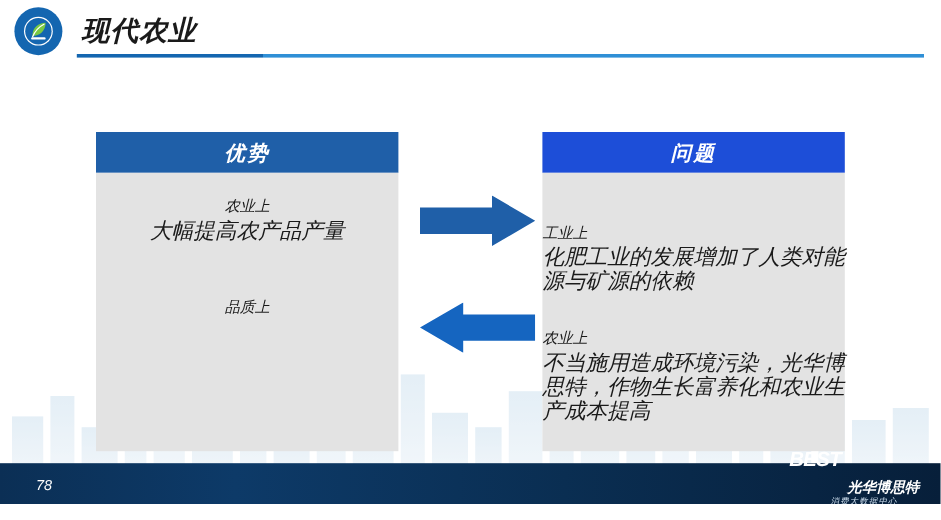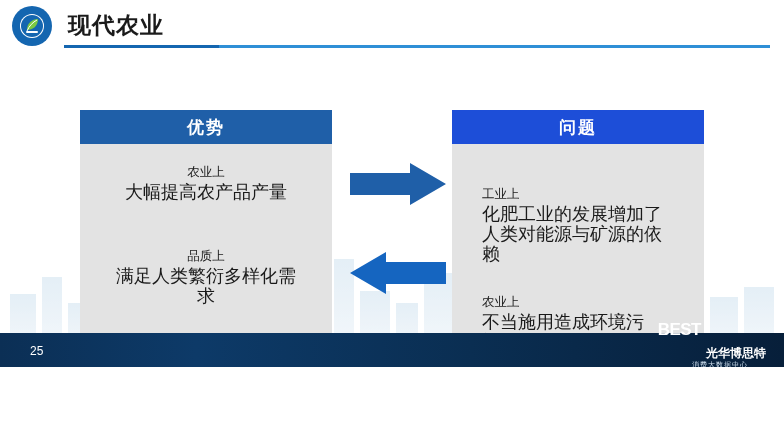--- a/index.html
+++ b/index.html
@@ -9,23 +9,24 @@
   body {
     width: 784px;
     height: 433px;
     font-family: "Liberation Sans", sans-serif;
     background: #ffffff;
     overflow: hidden;
   }
   .slide {
     position: relative;
     width: 784px;
-    height: 367px;
+    height: 420px;
     background: #ffffff;
     overflow: hidden;
+    font-style: italic;
   }
 
   
   .header {
     position: absolute;
     left: 0; top: 0;
     width: 784px; height: 52px;
     background: #ffffff;
     display: flex;
     align-items: center;
@@ -112,21 +113,21 @@
     display: flex;
     align-items: center;
     justify-content: center;
     color: #ffffff;
     font-size: 17px;
     font-weight: bold;
     letter-spacing: 2px;
   }
   .col-body {
     background: #e3e3e3;
-    padding: 18px 30px;
+    padding: 18px 0;
     box-sizing: border-box;
   }
   .col-left  { left: 80px;  top: 110px; width: 252px; text-align: center; }
   .col-right { left: 452px; top: 110px; width: 252px; }
   .col-left .col-head  { background: #1f5fa8; }
   .col-right .col-head { background: #1d4ed8; }
   .col-left .col-body  { height: 232px; }
   .col-right .col-body { height: 232px; }
 
   .blk { margin-bottom: 6px; }
@@ -207,21 +208,20 @@
   <div class="col col-left">
     <div class="col-head">优势</div>
     <div class="col-body">
       <div class="blk">
         <div class="blk-title">农业上</div>
         <div class="blk-text">大幅提高农产品产量</div>
       </div>
       <div class="spacer-lg"></div>
       <div class="blk">
         <div class="blk-title">品质上</div>
-        <div class="blk-text">满足人类繁衍多样化需求</div>
       </div>
     </div>
   </div>
 
   <div class="col col-right">
     <div class="col-head">问题</div>
     <div class="col-body">
       <div class="spacer-md"></div>
       <div class="blk">
         <div class="blk-title">工业上</div>
@@ -236,21 +236,21 @@
   </div>
 
   <svg class="arrow arrow-right" width="96" height="42" viewBox="0 0 96 42">
     <polygon points="0,10 60,10 60,0 96,21 60,42 60,32 0,32" fill="#1f5fa8"></polygon>
   </svg>
   <svg class="arrow arrow-left" width="96" height="42" viewBox="0 0 96 42">
     <polygon points="96,10 36,10 36,0 0,21 36,42 36,32 96,32" fill="#1565c0"></polygon>
   </svg>
 
   <div class="footerband">
-    <div class="page-number">25</div>
+    <div class="page-number">78</div>
     <div class="brand">
       <span class="brand-mark">BEST</span>
       <span class="brand-name">光华博思特</span>
       <span class="brand-sub">消费大数据中心</span>
     </div>
   </div>
 
 </div>
 
 </body></html>

